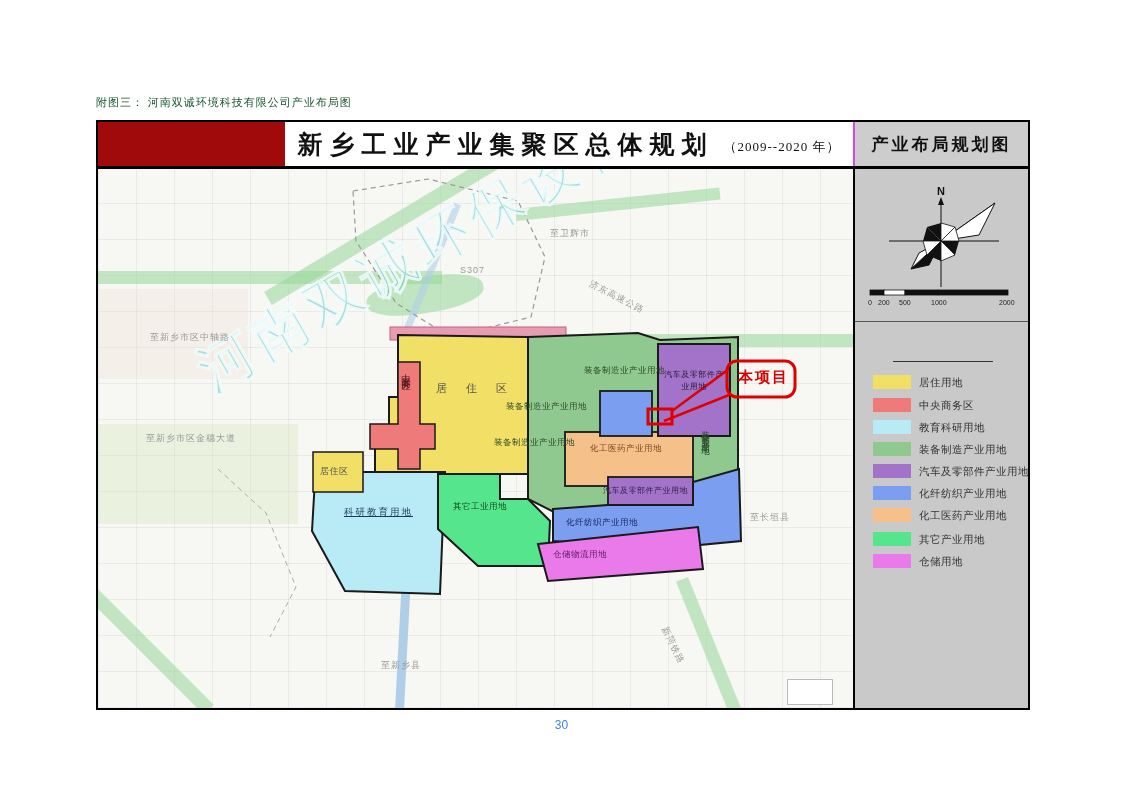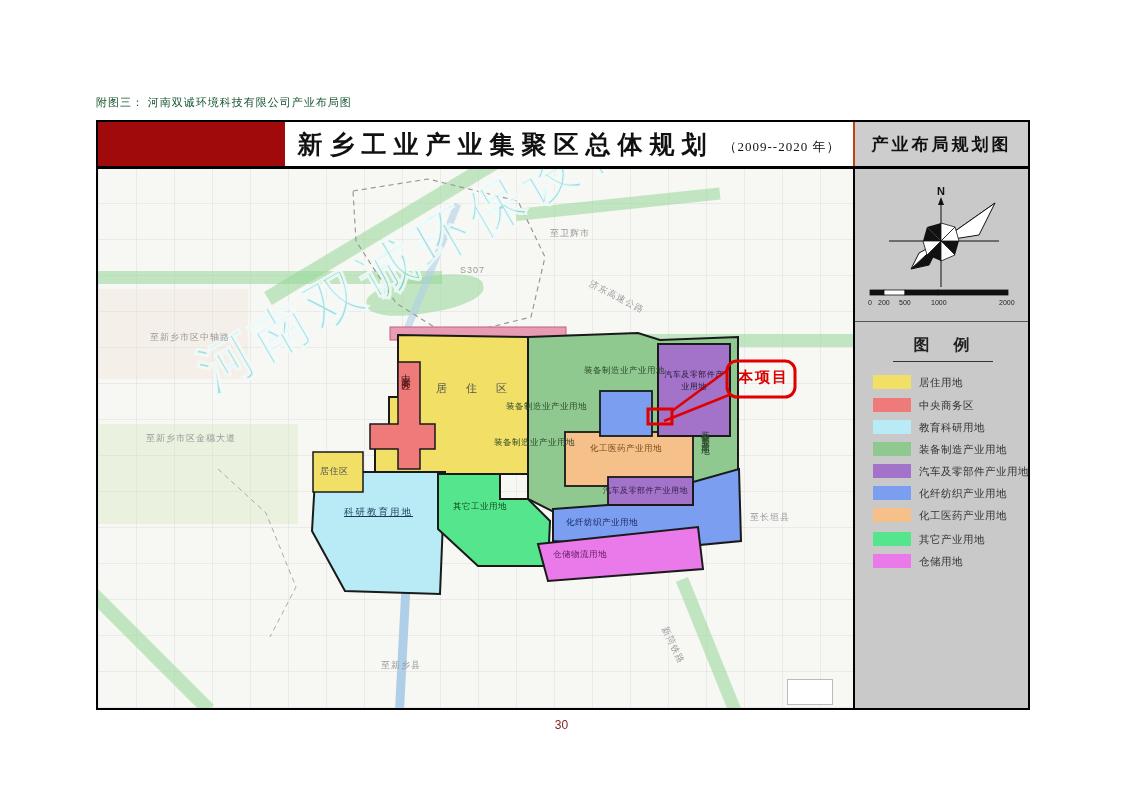--- a/index.html
+++ b/index.html
@@ -2,31 +2,31 @@
 <html><head>
 <meta charset="utf-8">
 <style>
   html,body{margin:0;padding:0;}
   body{width:1123px;height:794px;position:relative;background:#fff;
        font-family:"Liberation Sans","DejaVu Sans",sans-serif;overflow:hidden;}
   .serif{font-family:"Liberation Serif","DejaVu Serif",serif;}
 
   
   #caption{position:absolute;left:96px;top:95px;font-size:11px;color:#14532d;font-weight:500;letter-spacing:1px;}
-  #pagenum{position:absolute;left:0;top:718px;width:1123px;text-align:center;font-size:12px;color:#7f1d1d;}
+  #pagenum{position:absolute;left:0;top:718px;width:1123px;text-align:center;font-size:12px;color:#3b82f6;}
 
   
   #figure{position:absolute;left:96px;top:120px;width:934px;height:590px;border:2px solid #000;box-sizing:border-box;background:#fff;}
   #fig-header{position:absolute;left:0;top:0;width:930px;height:44px;border-bottom:2px solid #000;}
   #fig-header:after{content:"";position:absolute;left:0;top:46px;width:930px;height:1px;background:#000;}
   #red-block{position:absolute;left:0;top:0;width:187px;height:44px;background:#a00a0a;}
   #title-cell{position:absolute;left:187px;top:0;width:568px;height:44px;display:flex;align-items:center;justify-content:center;gap:10px;background:#fff;}
   #main-title{font-size:25px;color:#111;letter-spacing:7px;font-weight:600;white-space:nowrap;}
   #year-range{font-size:13px;color:#111;letter-spacing:1px;white-space:nowrap;padding-top:6px;}
-  #panel-title-cell{position:absolute;left:755px;top:0;width:175px;height:44px;border-left:2px solid #c2410c;background:#cdcdcd;display:flex;align-items:center;justify-content:center;box-sizing:border-box;}
+  #panel-title-cell{position:absolute;left:755px;top:0;width:175px;height:44px;border-left:2px solid #d946ef;background:#cdcdcd;display:flex;align-items:center;justify-content:center;box-sizing:border-box;}
   #panel-title{font-size:17px;color:#111;letter-spacing:3px;font-weight:600;}
 
   
   #map-area{position:absolute;left:0;top:47px;width:755px;height:539px;overflow:hidden;
      background:#f7f7f4;
      background-image:
        repeating-linear-gradient(0deg, rgba(120,120,130,.10) 0 1px, transparent 1px 36px),
        repeating-linear-gradient(90deg, rgba(120,120,130,.10) 0 1px, transparent 1px 38px);}
   #sidebar{position:absolute;left:755px;top:47px;width:175px;height:539px;background:#c9c9c9;border-left:2px solid #000;box-sizing:border-box;}
 
@@ -189,21 +189,20 @@
       <rect x="37" y="3" width="33" height="5" fill="#111" stroke="#111" stroke-width=".8"></rect>
       <rect x="70" y="3" width="70" height="5" fill="#111" stroke="#111" stroke-width=".8"></rect>
       <text x="0" y="18" font-size="7" fill="#222">0</text>
       <text x="10" y="18" font-size="7" fill="#222">200</text>
       <text x="31" y="18" font-size="7" fill="#222">500</text>
       <text x="63" y="18" font-size="7" fill="#222">1000</text>
       <text x="131" y="18" font-size="7" fill="#222">2000</text>
     </svg>
 
     <div id="sb-divider"></div>
-    <div id="legend-title" class="serif">图 例</div>
     <div id="legend-underline"></div>
 
     <div class="lg-row" style="top:206px;">
       <span class="lg-swatch" style="background:#f2df66;"></span>
       <span class="lg-label">居住用地</span>
     </div>
     <div class="lg-row" style="top:229px;">
       <span class="lg-swatch" style="background:#ee7a7a;"></span>
       <span class="lg-label">中央商务区</span>
     </div>

